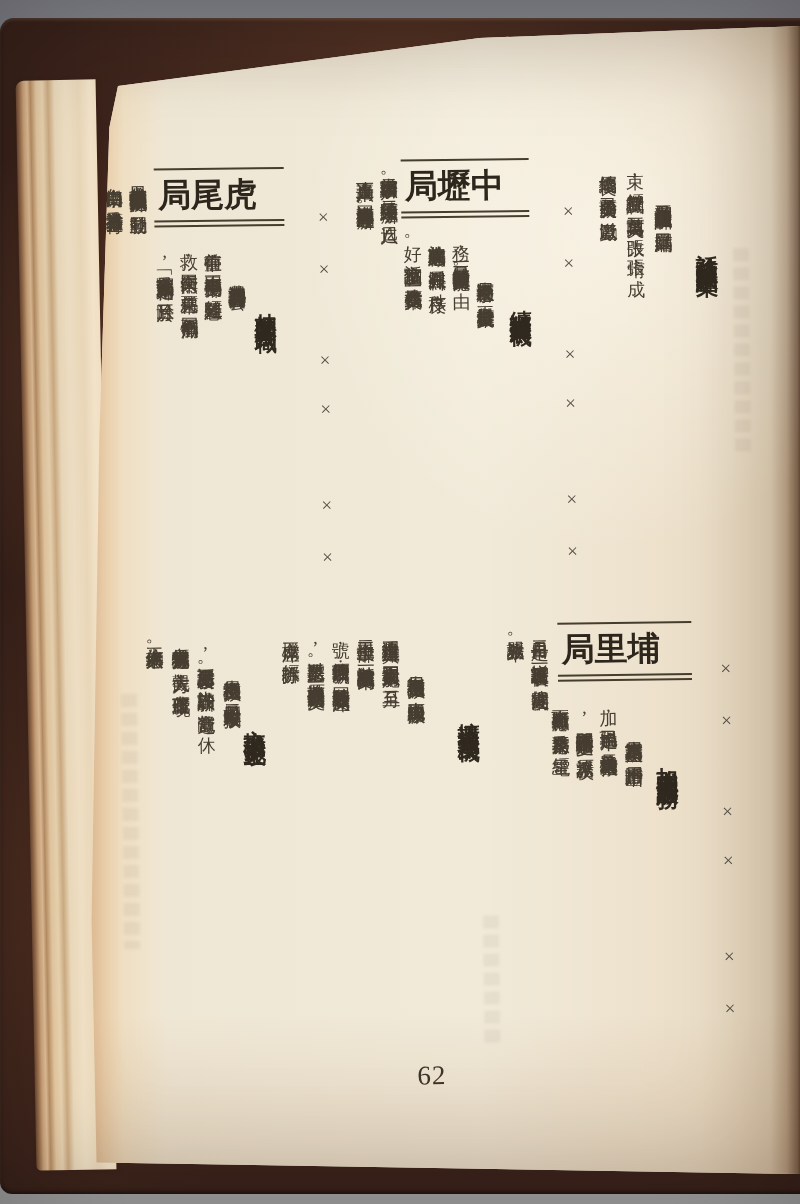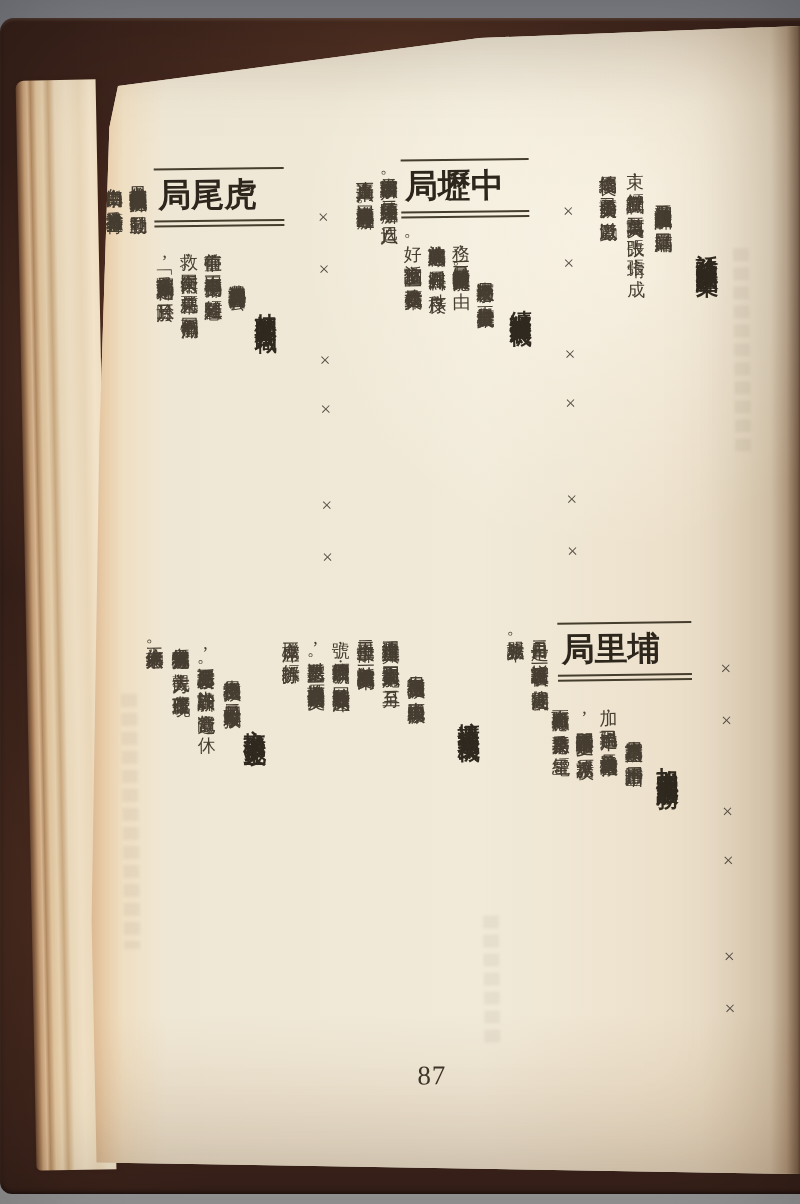--- a/index.html
+++ b/index.html
@@ -219,18 +219,18 @@
     <div class="vcol pos-e4">號,較原裝增加四百門號;同時裝設長途交換機四座席</div>
     <div class="vcol pos-e5">,以應業務需要。原裝交換機一千一百門號及長途交換</div>
     <div class="vcol pos-e6">機三座席,亦經拆除。</div>
 
     <div class="vtitle pos-tf">交換機擴充竣工</div>
     <div class="vcol pos-f1">本局交換機擴遷工程,於二月十四日零點改接竣事</div>
     <div class="vcol pos-f2">,話房亦遷至新廈三樓。由於設計新穎,寬敞舒適,休</div>
     <div class="vcol pos-f3">息室傢俱亦經特別挑選,美觀大方,在此優雅環境下,</div>
     <div class="vcol pos-f4">工作效率必然大增。</div>
 
-    <div class="pagenum">87</div>
+    <div class="pagenum">62</div>
   </div>
   <div class="gutter"></div>
 </div>
 
 <div class="vignette"></div>
 
 </body></html>

